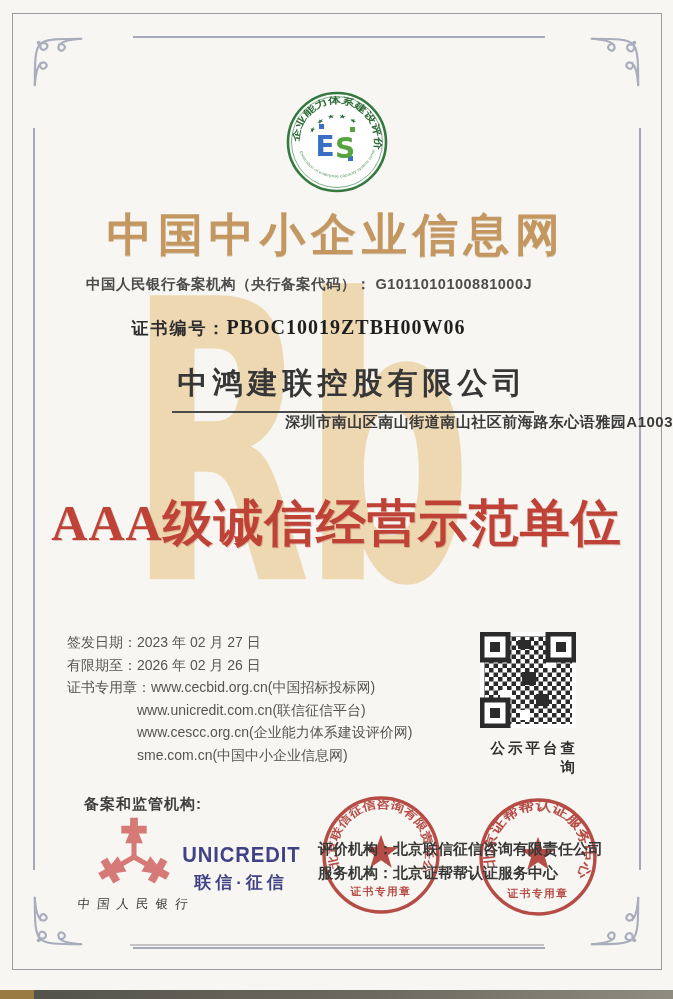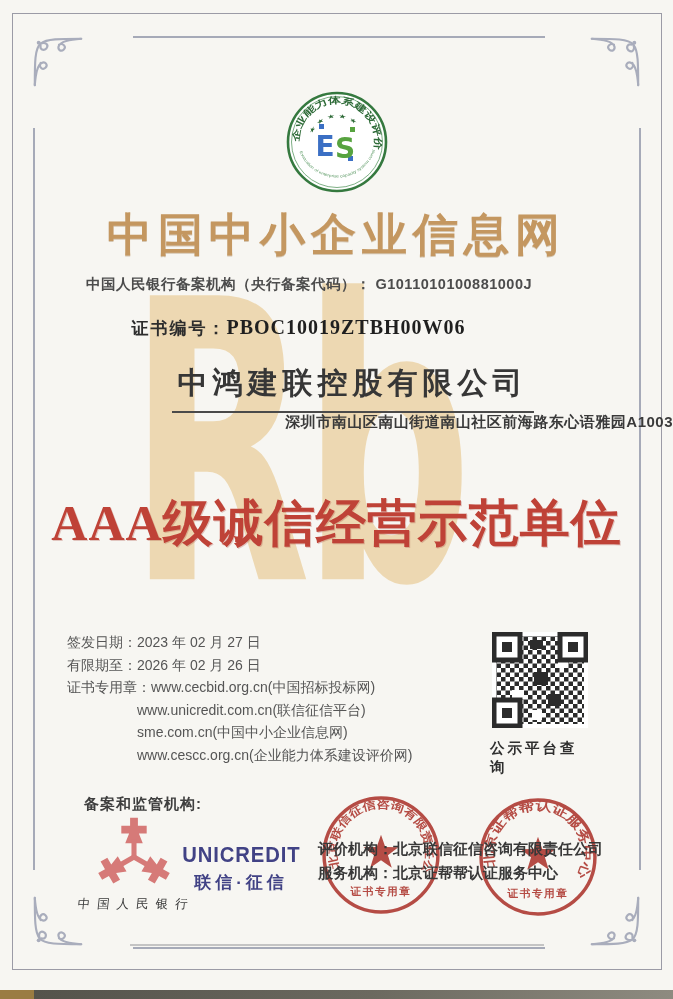--- a/index.html
+++ b/index.html
@@ -51,21 +51,21 @@
   .rating-value{position:absolute;left:0;top:490px;width:673px;text-align:center;z-index:2;
     font-size:50px;font-weight:bold;color:#bf4237;letter-spacing:1px;
     font-family:"Liberation Serif","DejaVu Serif",serif;
     text-shadow:1px 1px 0 rgba(160,50,40,.25);}
   
   .details{position:absolute;left:67px;top:631px;z-index:2;font-size:14px;color:#555;
     line-height:22.5px;}
   .details .row{white-space:nowrap;}
   .details .indent{padding-left:70px;}
   
-  .qr-block{position:absolute;left:490px;top:632px;width:100px;z-index:2;text-align:left;}
+  .qr-block{position:absolute;left:478px;top:632px;width:100px;z-index:2;text-align:right;}
   .qr-code{width:96px;height:96px;display:block;margin:0 auto;}
   .qr-caption{margin-top:11px;font-size:14.5px;font-weight:bold;color:#2f2f2f;letter-spacing:3px;}
   
   .regulator-label{position:absolute;left:84px;top:795px;z-index:2;
     font-size:15px;font-weight:bold;color:#3f3f3f;letter-spacing:1px;}
   .pboc-logo{position:absolute;left:92px;top:812px;width:84px;height:84px;z-index:2;}
   .pboc-name{position:absolute;left:70px;top:896px;width:132px;z-index:2;text-align:center;
     font-family:"Liberation Serif","DejaVu Serif",serif;
     font-size:12.5px;color:#3a3a3a;letter-spacing:7px;transform:skewX(-6deg);}
   .unicredit{position:absolute;left:170px;top:842px;width:142px;z-index:2;text-align:center;
@@ -173,22 +173,22 @@
   </div>
   <div class="company-address">深圳市南山区南山街道南山社区前海路东心语雅园A1003</div>
 
   <div class="rating-value">AAA级诚信经营示范单位</div>
 
   <div class="details">
     <div class="row">签发日期：2023 年 02 月 27 日</div>
     <div class="row">有限期至：2026 年 02 月 26 日</div>
     <div class="row">证书专用章：www.cecbid.org.cn(中国招标投标网)</div>
     <div class="row indent">www.unicredit.com.cn(联信征信平台)</div>
+    <div class="row indent">www.cescc.org.cn(企业能力体系建设评价网)</div>
     <div class="row indent">sme.com.cn(中国中小企业信息网)</div>
-    <div class="row indent">www.cescc.org.cn(企业能力体系建设评价网)</div>
   </div>
 
   <div class="qr-block">
     <svg class="qr-code" viewBox="0 0 96 96">
       <defs>
         <pattern id="qrp" width="9" height="9" patternUnits="userSpaceOnUse">
           <rect width="4.5" height="4.5" fill="#2b2b2b"></rect>
           <rect x="4.5" y="4.5" width="4.5" height="4.5" fill="#2b2b2b"></rect>
         </pattern>
       </defs>

